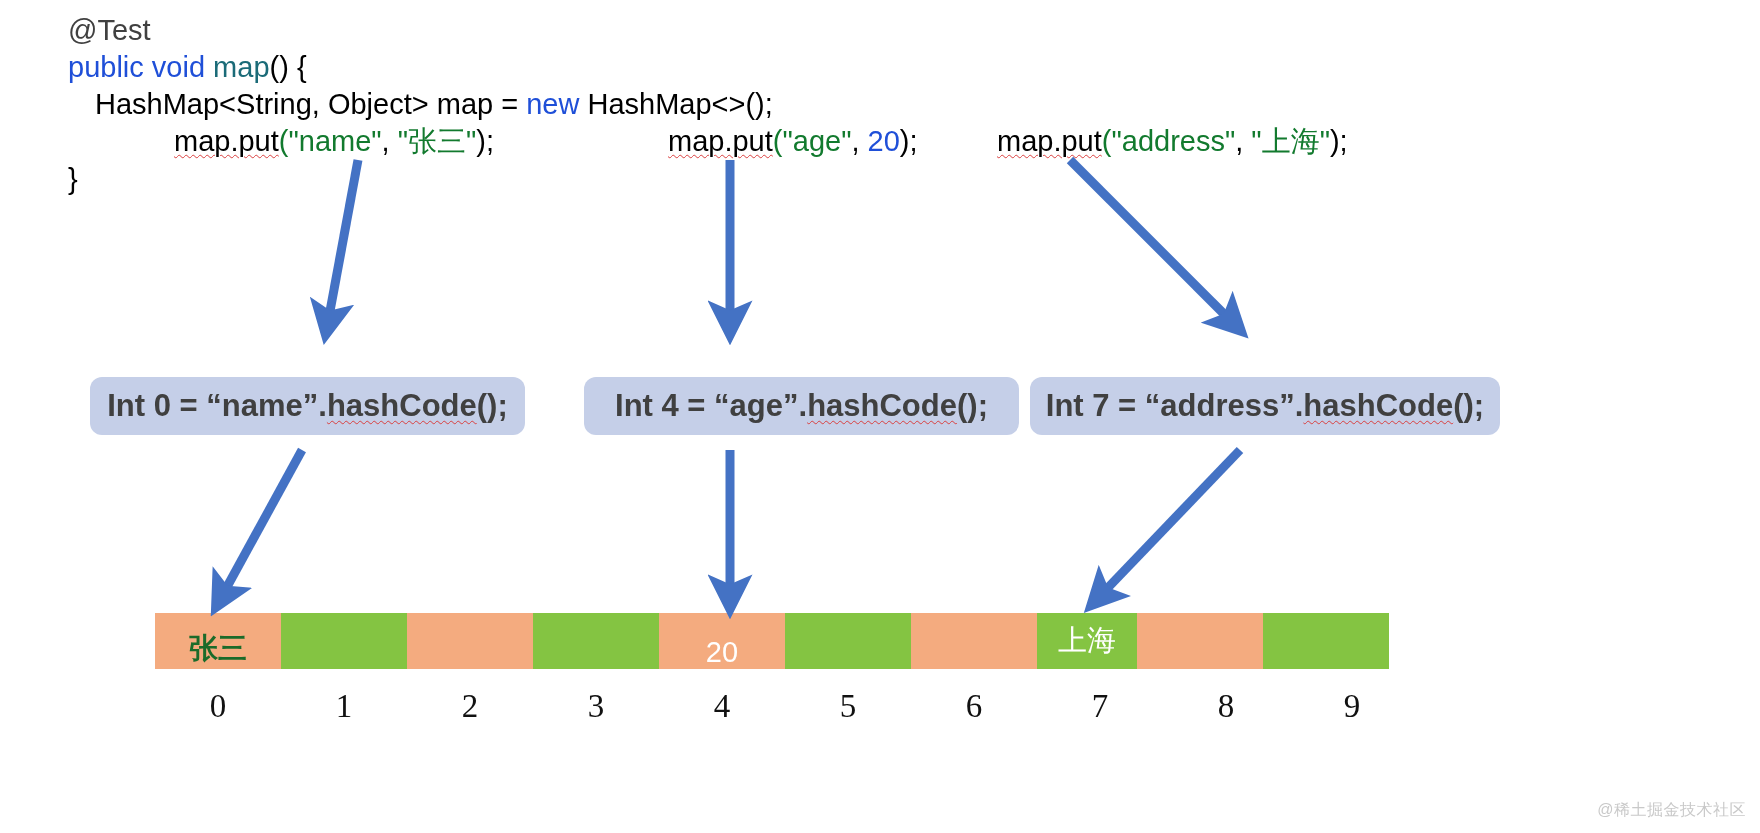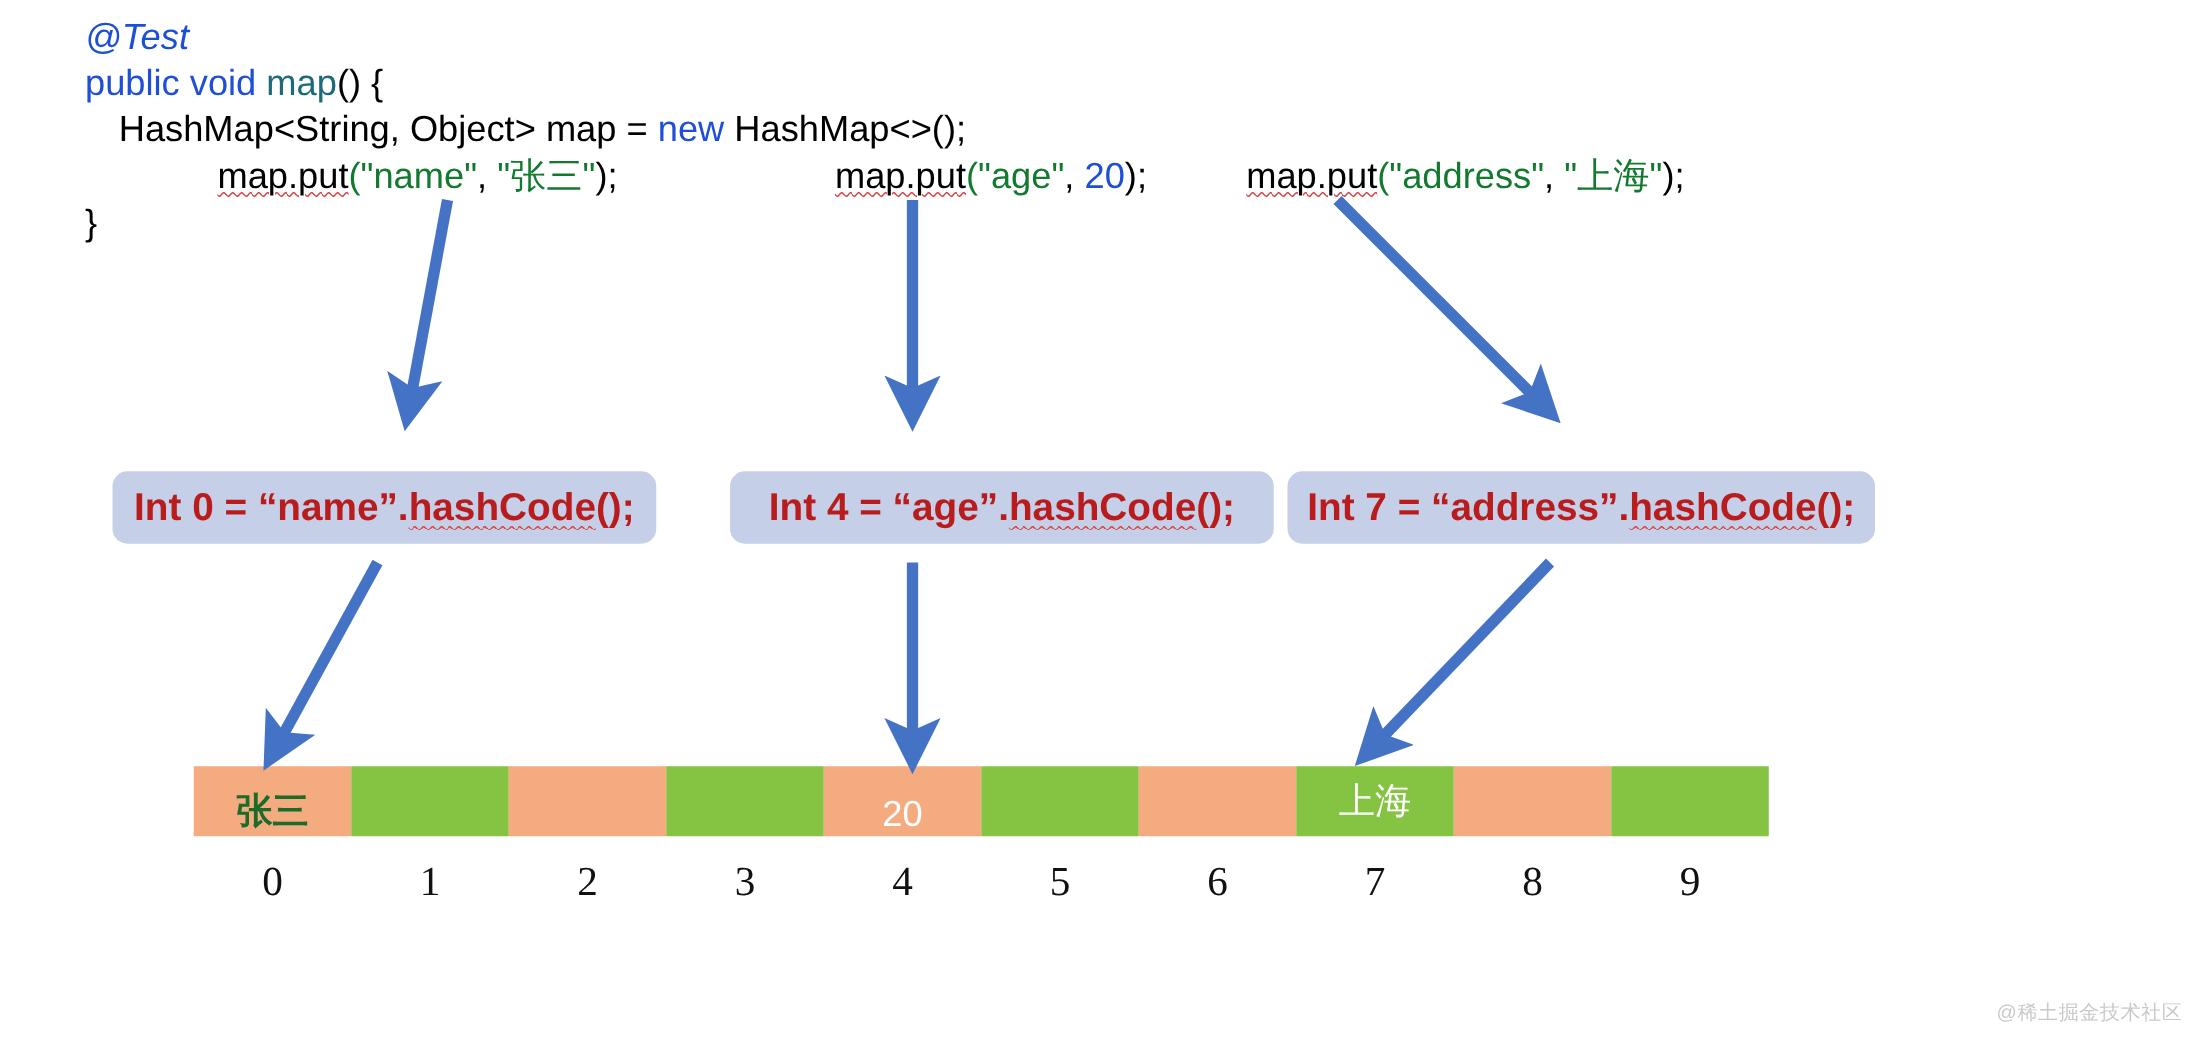--- a/index.html
+++ b/index.html
@@ -27,21 +27,21 @@
     height: 210px;
   }
   .code-line {
     position: absolute;
     white-space: pre;
     font-family: "Liberation Sans", sans-serif;
     font-size: 29px;
     line-height: 1.0;
     color: #000000;
   }
-  .tok-annot   { color: #1d4ed8; font-style: italic; }
+  .tok-annot   { color: #404040; }
   .tok-kw      { color: #1f4fd8; }
   .tok-method  { color: #1b6b78; }
   .tok-str     { color: #127a2e; }
   .tok-num     { color: #1f4fd8; }
   .tok-plain   { color: #000000; }
 
   .squiggle {
     text-decoration: underline;
     text-decoration-color: #d94040;
     text-decoration-style: wavy;
@@ -50,21 +50,21 @@
   }
 
   
   .hash-box {
     position: absolute;
     background: #c5cfe8;
     border-radius: 12px;
     display: flex;
     align-items: center;
     justify-content: center;
-    color: #b91c1c;
+    color: #404040;
     font-family: "Liberation Sans", sans-serif;
     font-size: 31px;
     font-weight: 700;
     white-space: nowrap;
   }
   .hash-box .hb-tail {
     text-decoration: underline;
     text-decoration-color: #d94040;
     text-decoration-style: wavy;
     text-decoration-thickness: 1px;
@@ -182,21 +182,21 @@
         <span class="cell-label-green">张三</span>
       </div>
       <div class="bucket-cell c-green" style="width: 126px;"></div>
       <div class="bucket-cell c-orange" style="width: 126px;"></div>
       <div class="bucket-cell c-green" style="width: 126px;"></div>
       <div class="bucket-cell c-orange" style="width: 126px;">
         <span class="cell-label-white">20</span>
       </div>
       <div class="bucket-cell c-green" style="width: 126px;"></div>
       <div class="bucket-cell c-orange" style="width: 126px;"></div>
-      <div class="bucket-cell c-green" style="width: 126px; text-align: right;">
+      <div class="bucket-cell c-green" style="width: 100px; text-align: right;">
         <span class="cell-label-white">上海</span>
       </div>
       <div class="bucket-cell c-orange" style="width: 126px;"></div>
       <div class="bucket-cell c-green" style="width: 126px;"></div>
     </div>
 
   <div id="index-row">
       <div class="index-label" style="width: 126px;">0</div>
       <div class="index-label" style="width: 126px;">1</div>
       <div class="index-label" style="width: 126px;">2</div>

